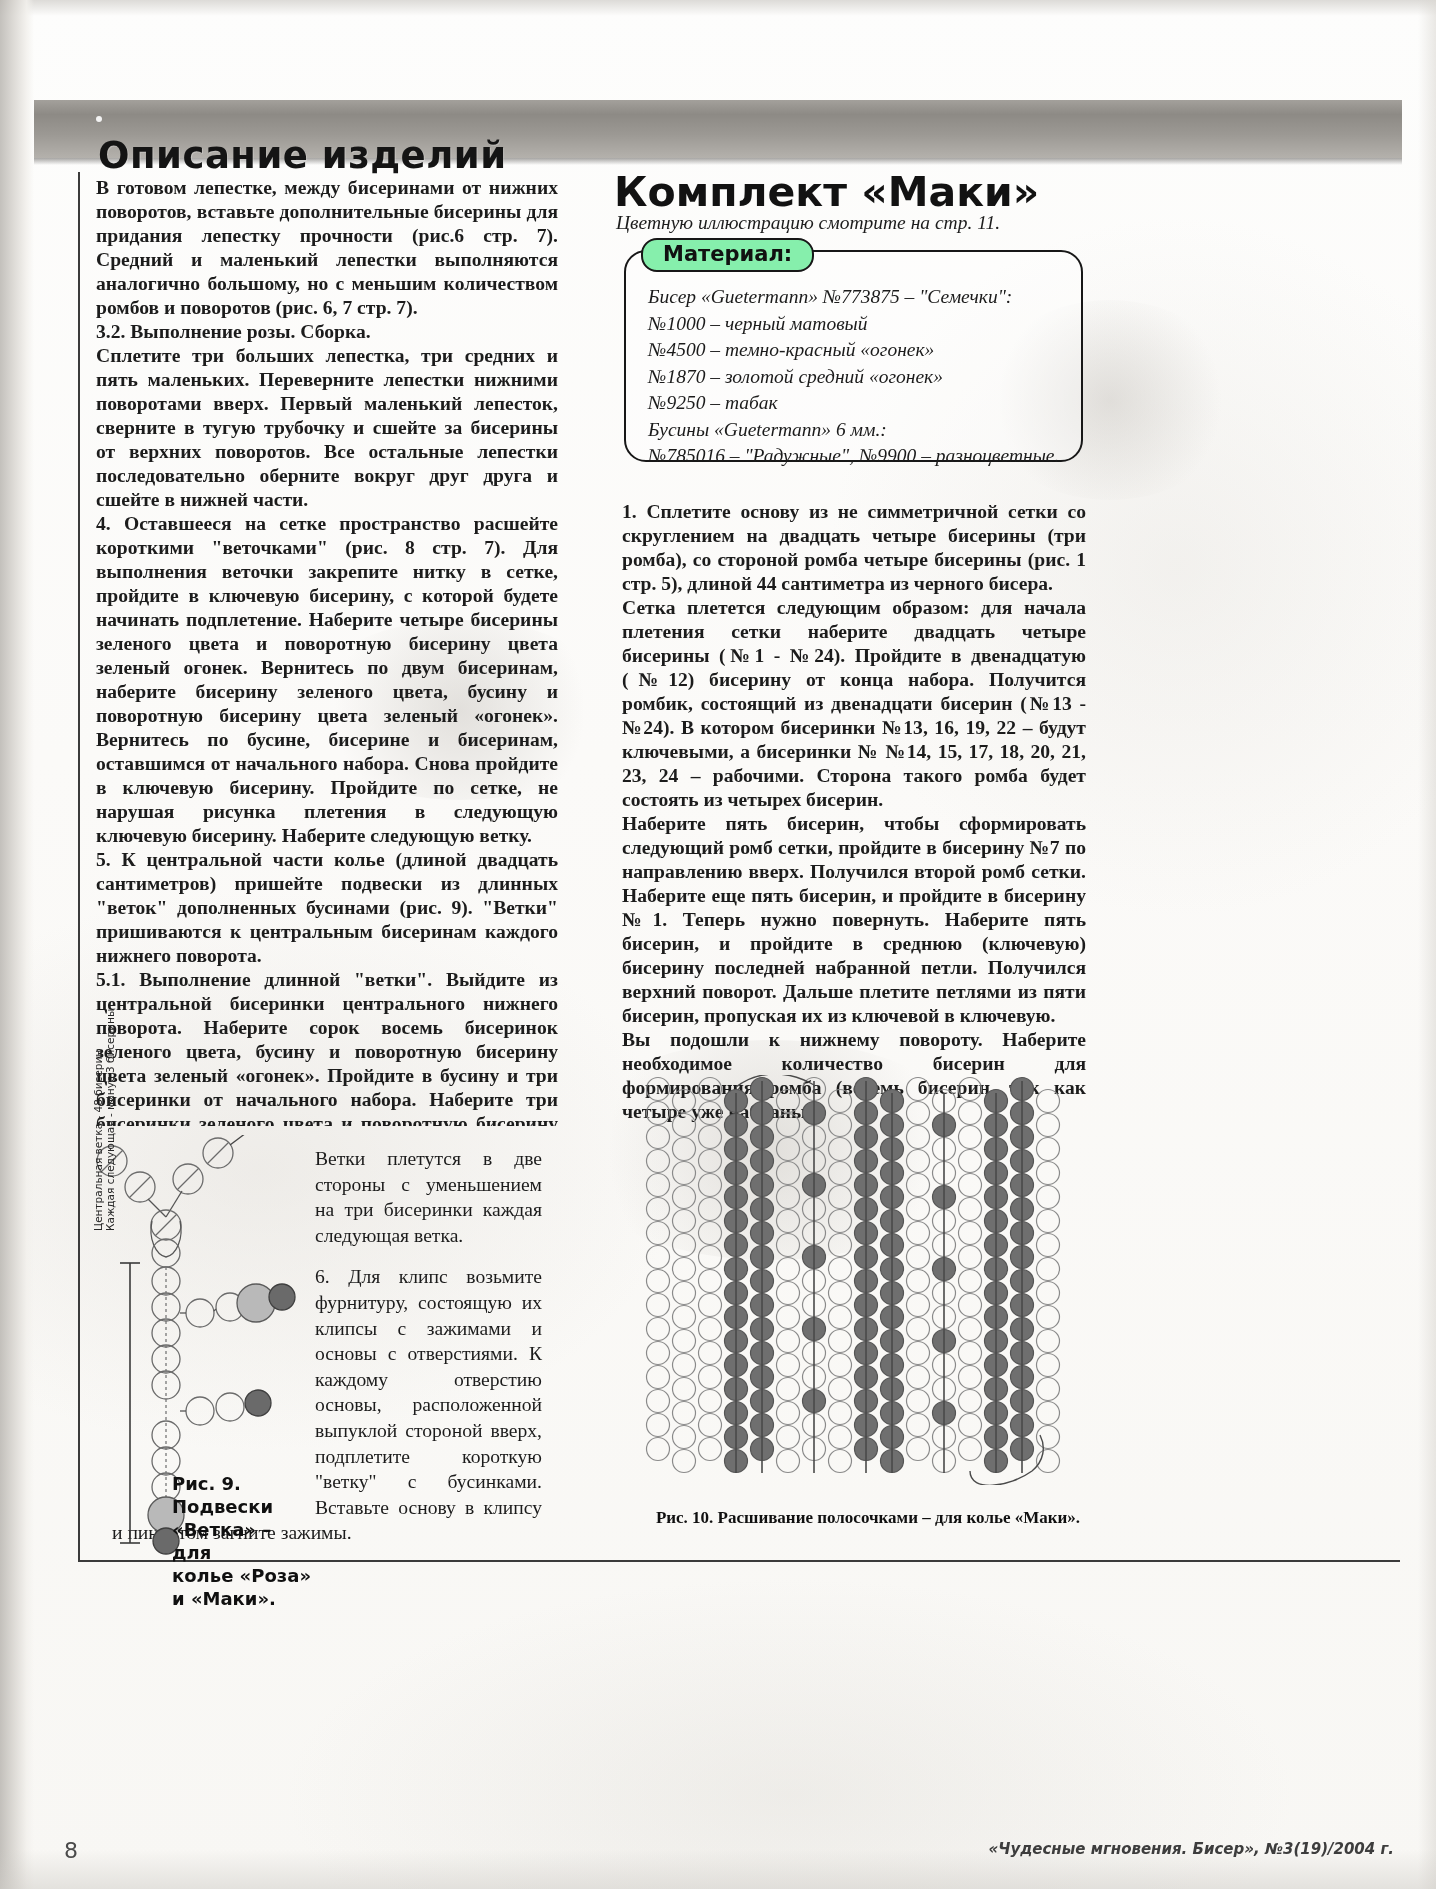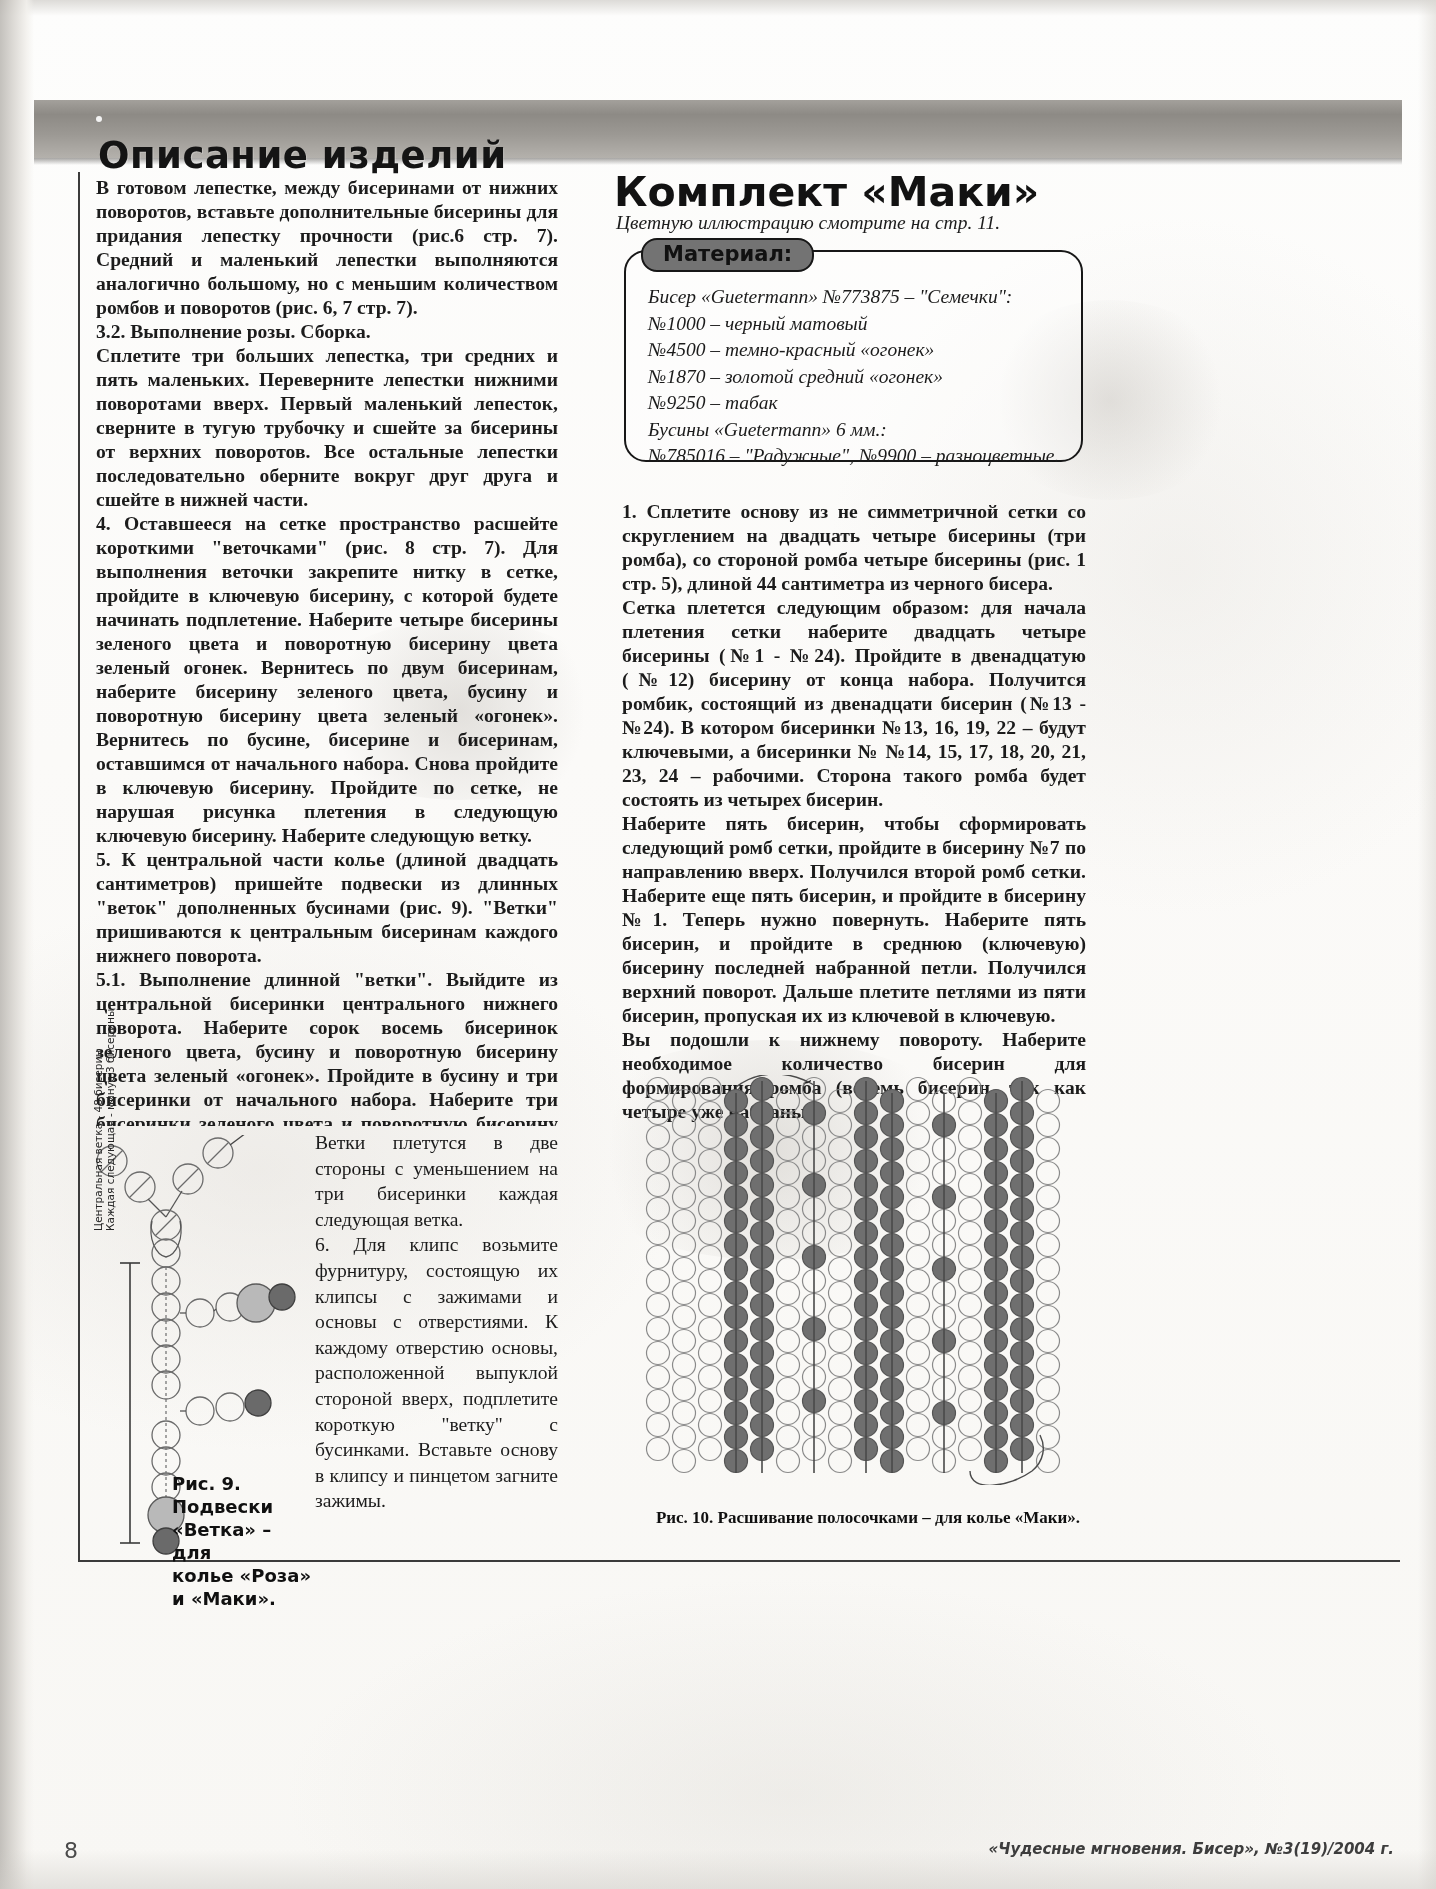--- a/index.html
+++ b/index.html
@@ -89,21 +89,21 @@
 
   
   .shape-left{
     position:absolute;left:96px;top:1130px;width:462px;height:430px;
     font-size:19.6px;line-height:25.6px;text-align:justify;color:#1c1c1c;
   }
   .float-fig9{
     float:left;width:205px;height:380px;shape-outside:inset(0);
     margin:0 14px 0 0;
   }
-  .shape-left p{margin:0;}
+  .shape-left p{margin:16px;}
 
   
   .kit-title{
     position:absolute;left:614px;top:168px;
     font-family:"DejaVu Sans", sans-serif;
     font-weight:bold;font-size:41px;letter-spacing:0px;color:#121212;
   }
   .kit-sub{
     position:absolute;left:616px;top:212px;width:470px;
     font-style:italic;font-size:19.5px;color:#1d1d1d;
@@ -112,21 +112,21 @@
   
   .mat-box{
     position:absolute;left:624px;top:250px;width:455px;height:208px;
     border:2.5px solid #171717;border-radius:22px;
     background:rgba(255,255,255,.35);
   }
   .mat-tab{
     position:absolute;left:641px;top:238px;
     padding:2px 20px 4px 20px;
     border:2.5px solid #171717;border-radius:16px;
-    background:#737373;
+    background:#86efac;
     font-family:"DejaVu Sans", sans-serif;
     font-weight:bold;font-size:21px;color:#111;
   }
   .mat-list{
     position:absolute;left:648px;top:284px;width:430px;
     font-style:italic;font-size:19.5px;line-height:26.5px;color:#1b1b1b;
   }
   .mat-list div{white-space:nowrap;}
 
   

